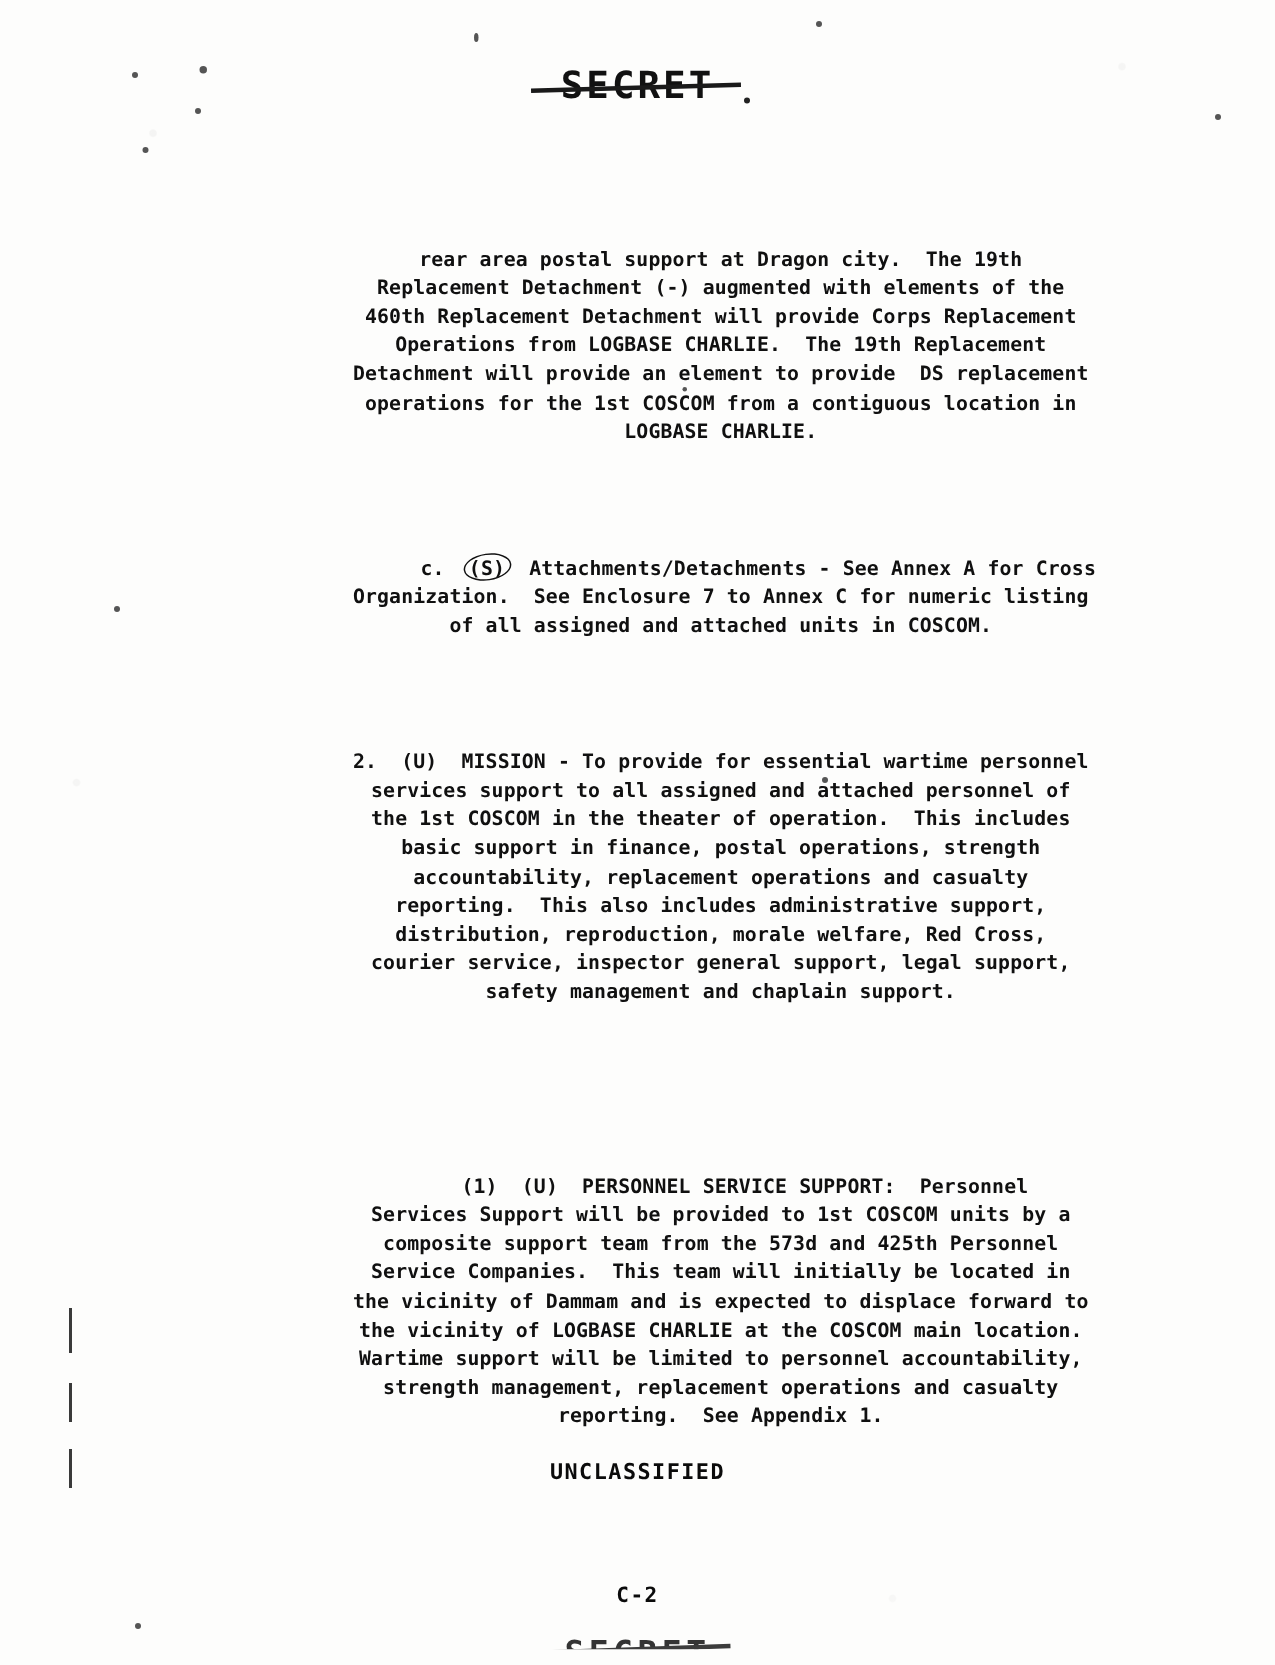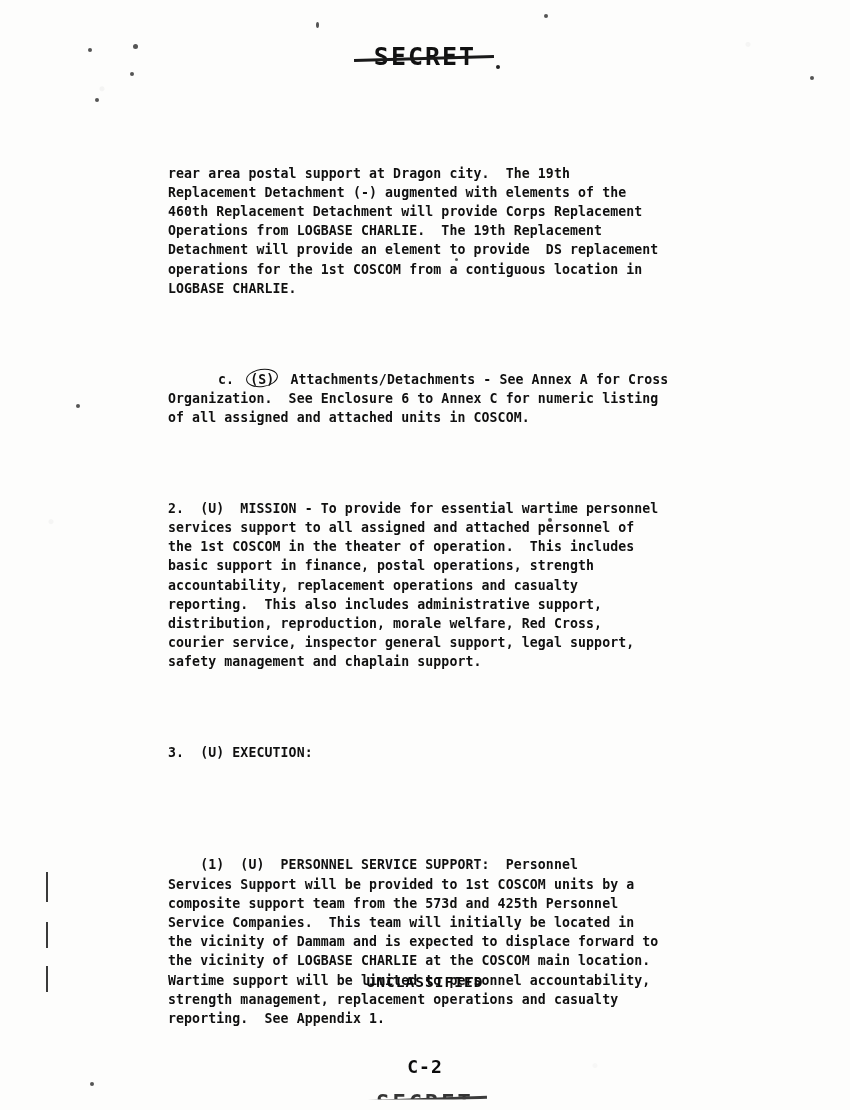--- a/index.html
+++ b/index.html
@@ -75,20 +75,21 @@
     font-size: 13.2px;
     line-height: 19.2px;
     font-weight: bold;
     letter-spacing: 0.1px;
     white-space: pre-wrap;
     color: #101010;
   }
   .para {
     margin: 0 0 14px 0;
     white-space: pre-wrap;
+    text-align: center;
   }
 
   
   .circle-mark {
     position: relative;
     display: inline-block;
   }
   .circle-mark .ring {
     position: absolute;
     left: -4px;
@@ -110,21 +111,21 @@
     font-size: 14.5px;
     font-weight: bold;
     letter-spacing: 1px;
   }
   .pagenum {
     position: absolute;
     left: 0;
     right: 0;
     top: 1056px;
     text-align: center;
-    font-size: 18px;
+    font-size: 14px;
     font-weight: bold;
     letter-spacing: 1px;
   }
   .secret-bottom {
     position: absolute;
     left: 0;
     right: 0;
     top: 1090px;
     text-align: center;
     font-size: 22px;
@@ -194,34 +195,33 @@
 
     <p class="para">rear area postal support at Dragon city.  The 19th
 Replacement Detachment (-) augmented with elements of the
 460th Replacement Detachment will provide Corps Replacement
 Operations from LOGBASE CHARLIE.  The 19th Replacement
 Detachment will provide an element to provide  DS replacement
 operations for the 1st COSCOM from a contiguous location in
 LOGBASE CHARLIE.</p>
 
     <p class="para"><span style="display:inline-block; width:50px;"></span><span>c.</span>&nbsp;&nbsp;<span class="circle-mark"><span class="ring"></span><span>(S)</span></span>&nbsp;&nbsp;<span>Attachments/Detachments - See Annex A for Cross</span>
-<span>Organization.  See Enclosure 6 to Annex C for numeric listing
+<span>Organization.  See Enclosure 7 to Annex C for numeric listing
 of all assigned and attached units in COSCOM.</span></p>
 
     <p class="para">2.  (U)  MISSION - To provide for essential wartime personnel
 services support to all assigned and attached personnel of
 the 1st COSCOM in the theater of operation.  This includes
 basic support in finance, postal operations, strength
 accountability, replacement operations and casualty
 reporting.  This also includes administrative support,
 distribution, reproduction, morale welfare, Red Cross,
 courier service, inspector general support, legal support,
 safety management and chaplain support.</p>
 
-    <p class="para" style="margin-bottom:16px;">3.  (U) EXECUTION:</p>
 
 
     <p class="para">    (1)  (U)  PERSONNEL SERVICE SUPPORT:  Personnel
 Services Support will be provided to 1st COSCOM units by a
 composite support team from the 573d and 425th Personnel
 Service Companies.  This team will initially be located in
 the vicinity of Dammam and is expected to displace forward to
 the vicinity of LOGBASE CHARLIE at the COSCOM main location.
 Wartime support will be limited to personnel accountability,
 strength management, replacement operations and casualty

